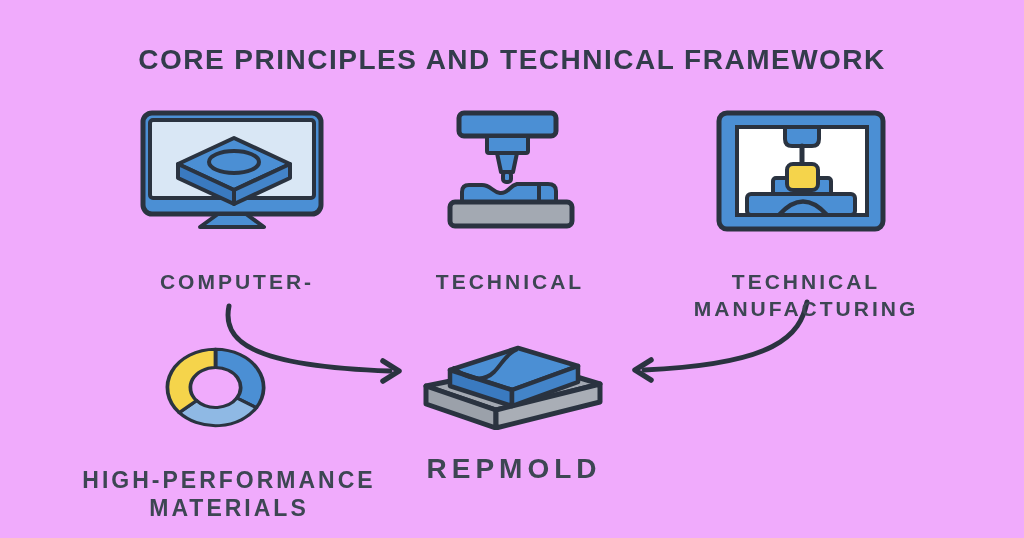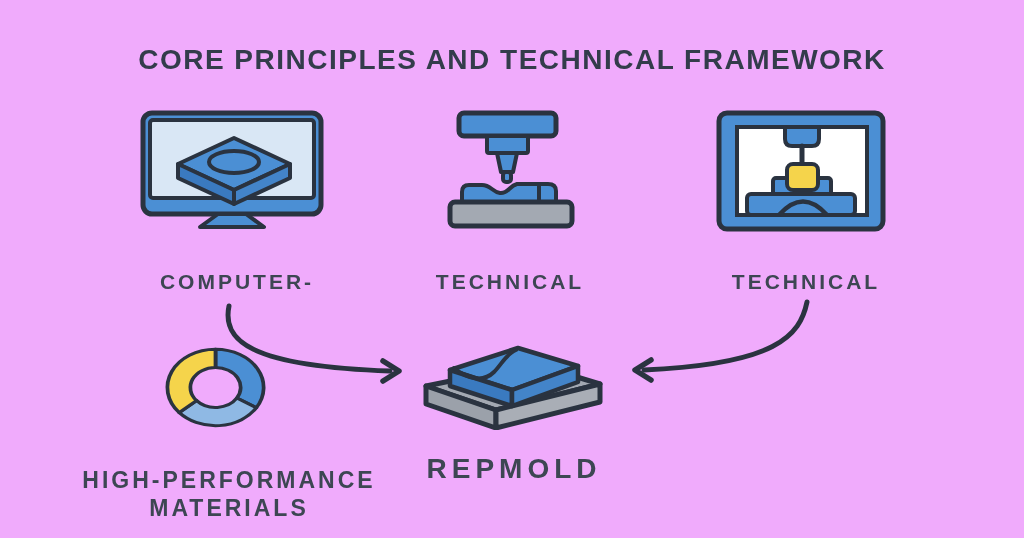--- a/index.html
+++ b/index.html
@@ -98,20 +98,21 @@
   <div class="node-label label-cad">
     <div>COMPUTER-</div>
   </div>
 
   <div class="node-label label-cnc">
     <div>TECHNICAL</div>
   </div>
 
   <div class="node-label label-am">
     <div>TECHNICAL</div>
+    <div>MANUFACTURING</div>
   </div>
 
   <div class="node-label label-materials">
     <div>HIGH-PERFORMANCE</div>
     <div>MATERIALS</div>
   </div>
 
   <div class="node-label label-repmold">REPMOLD</div>
 
 </div>

